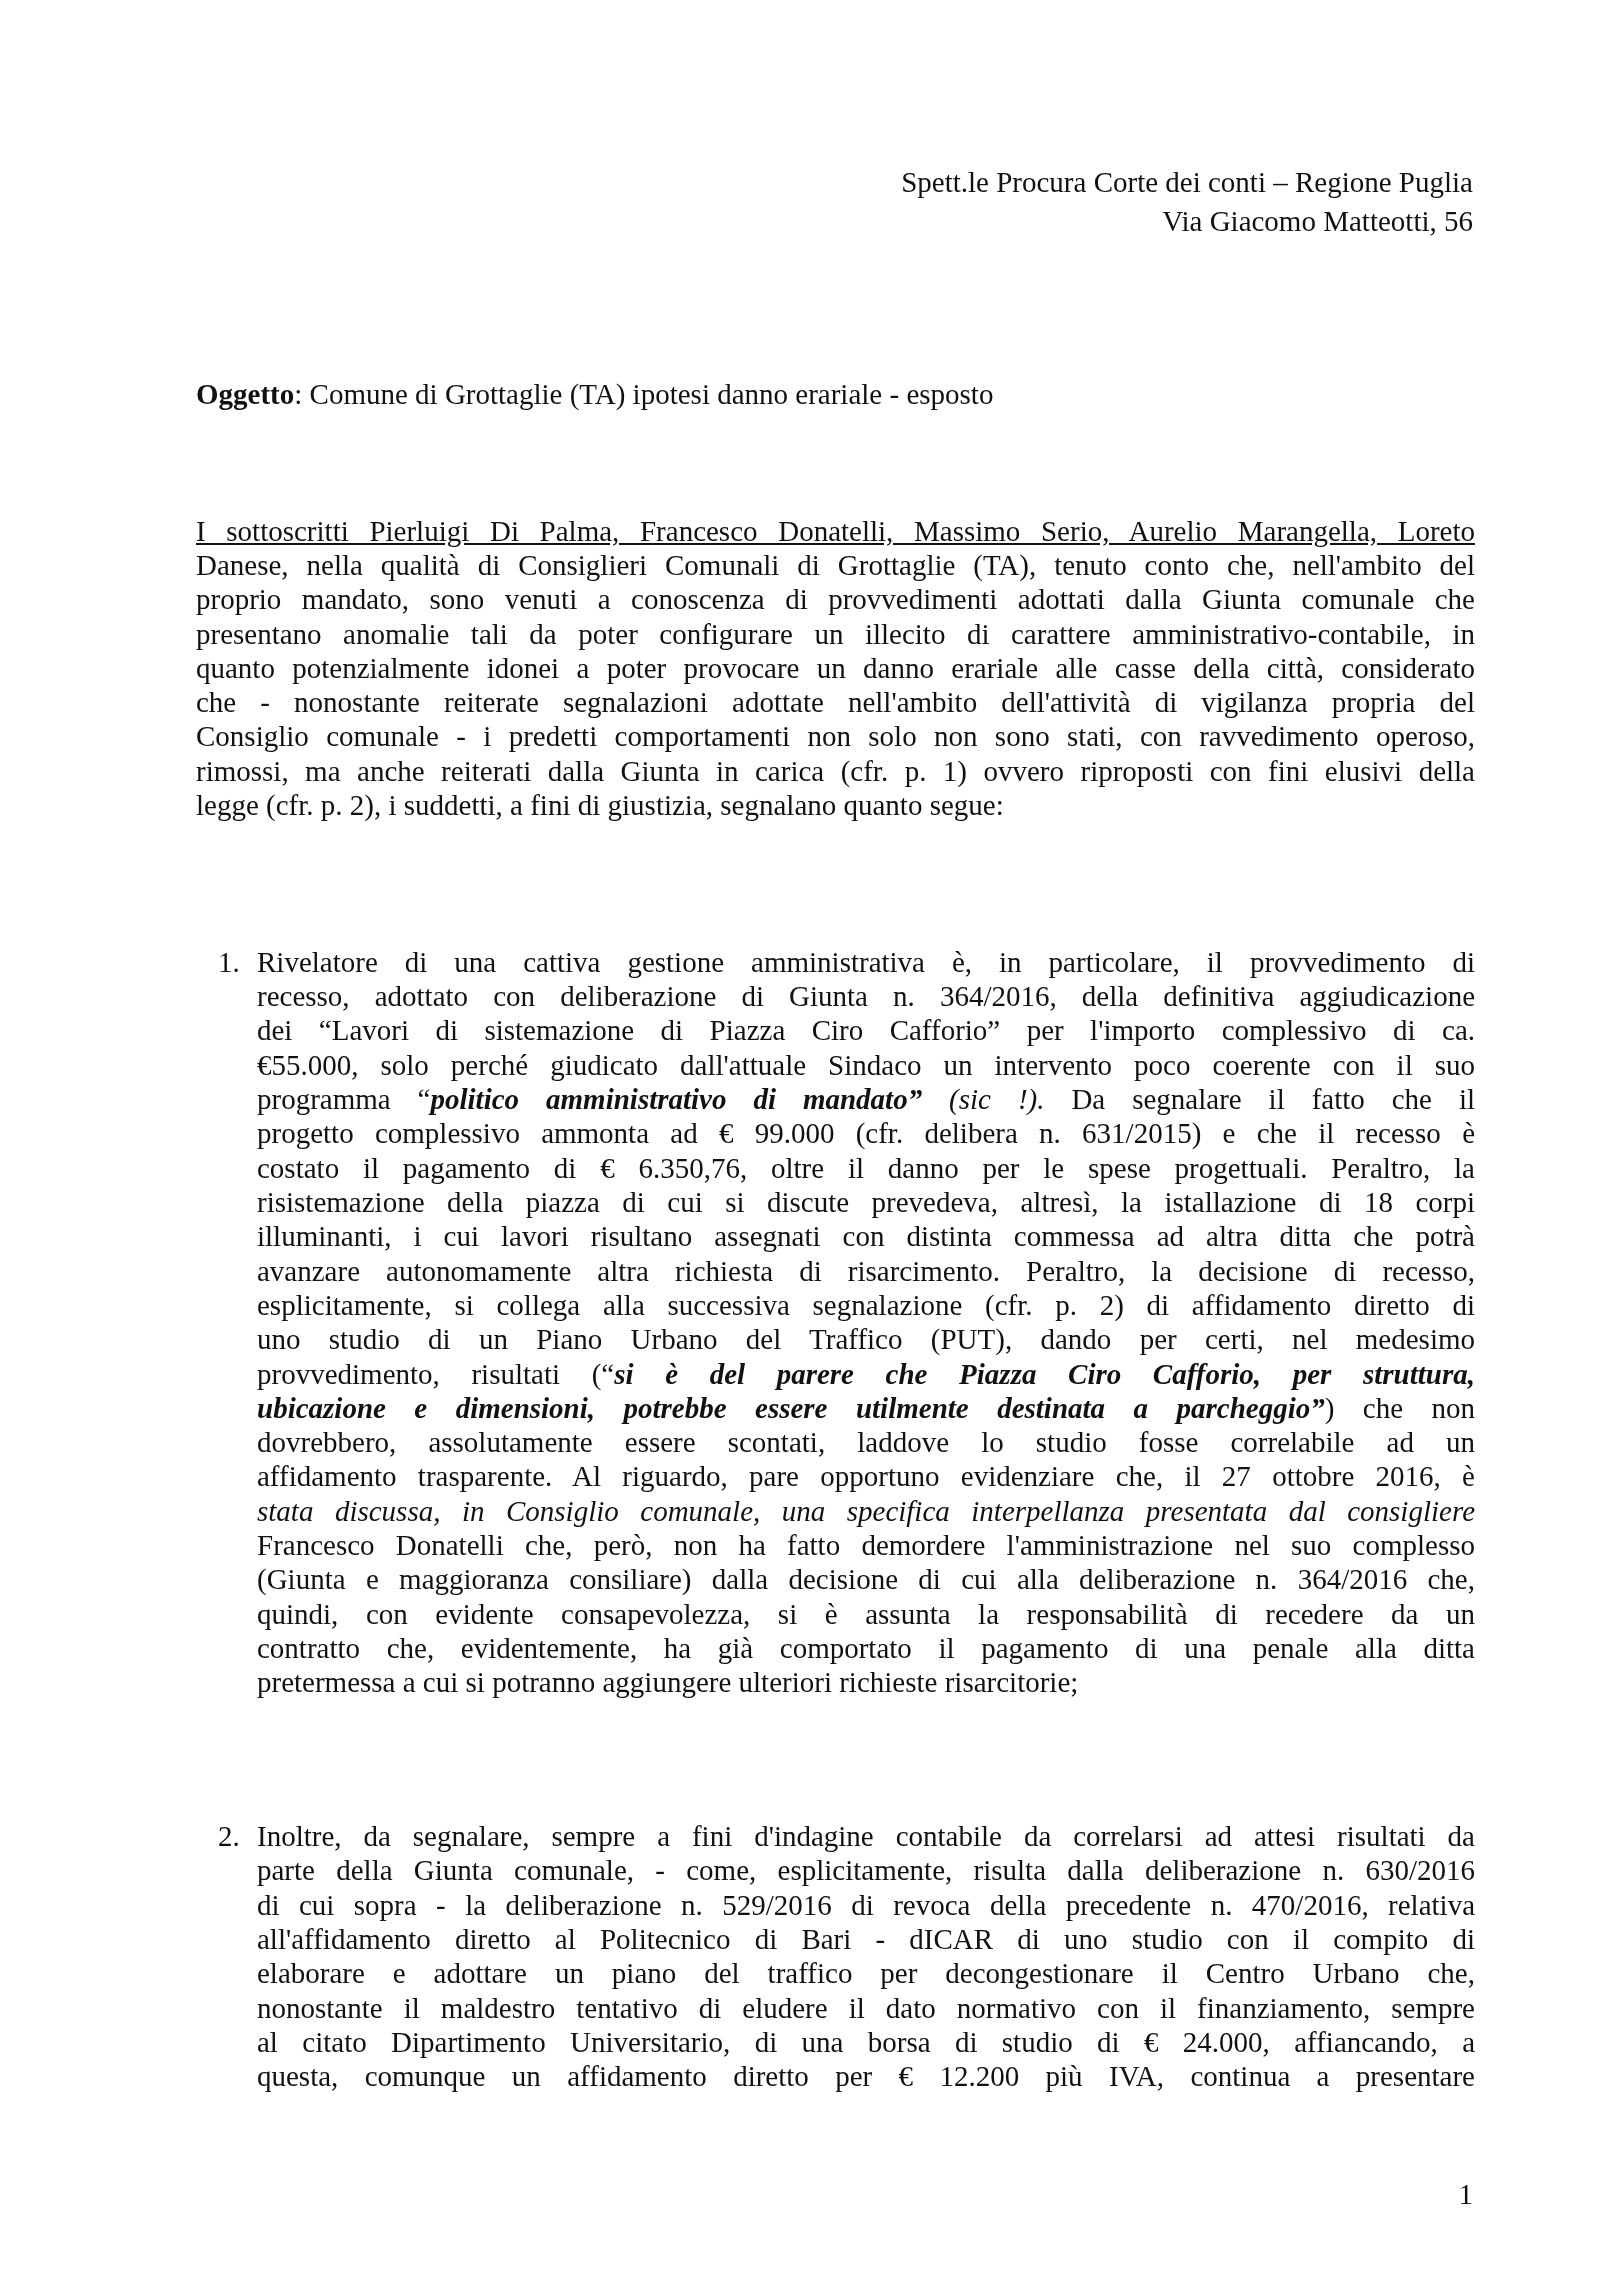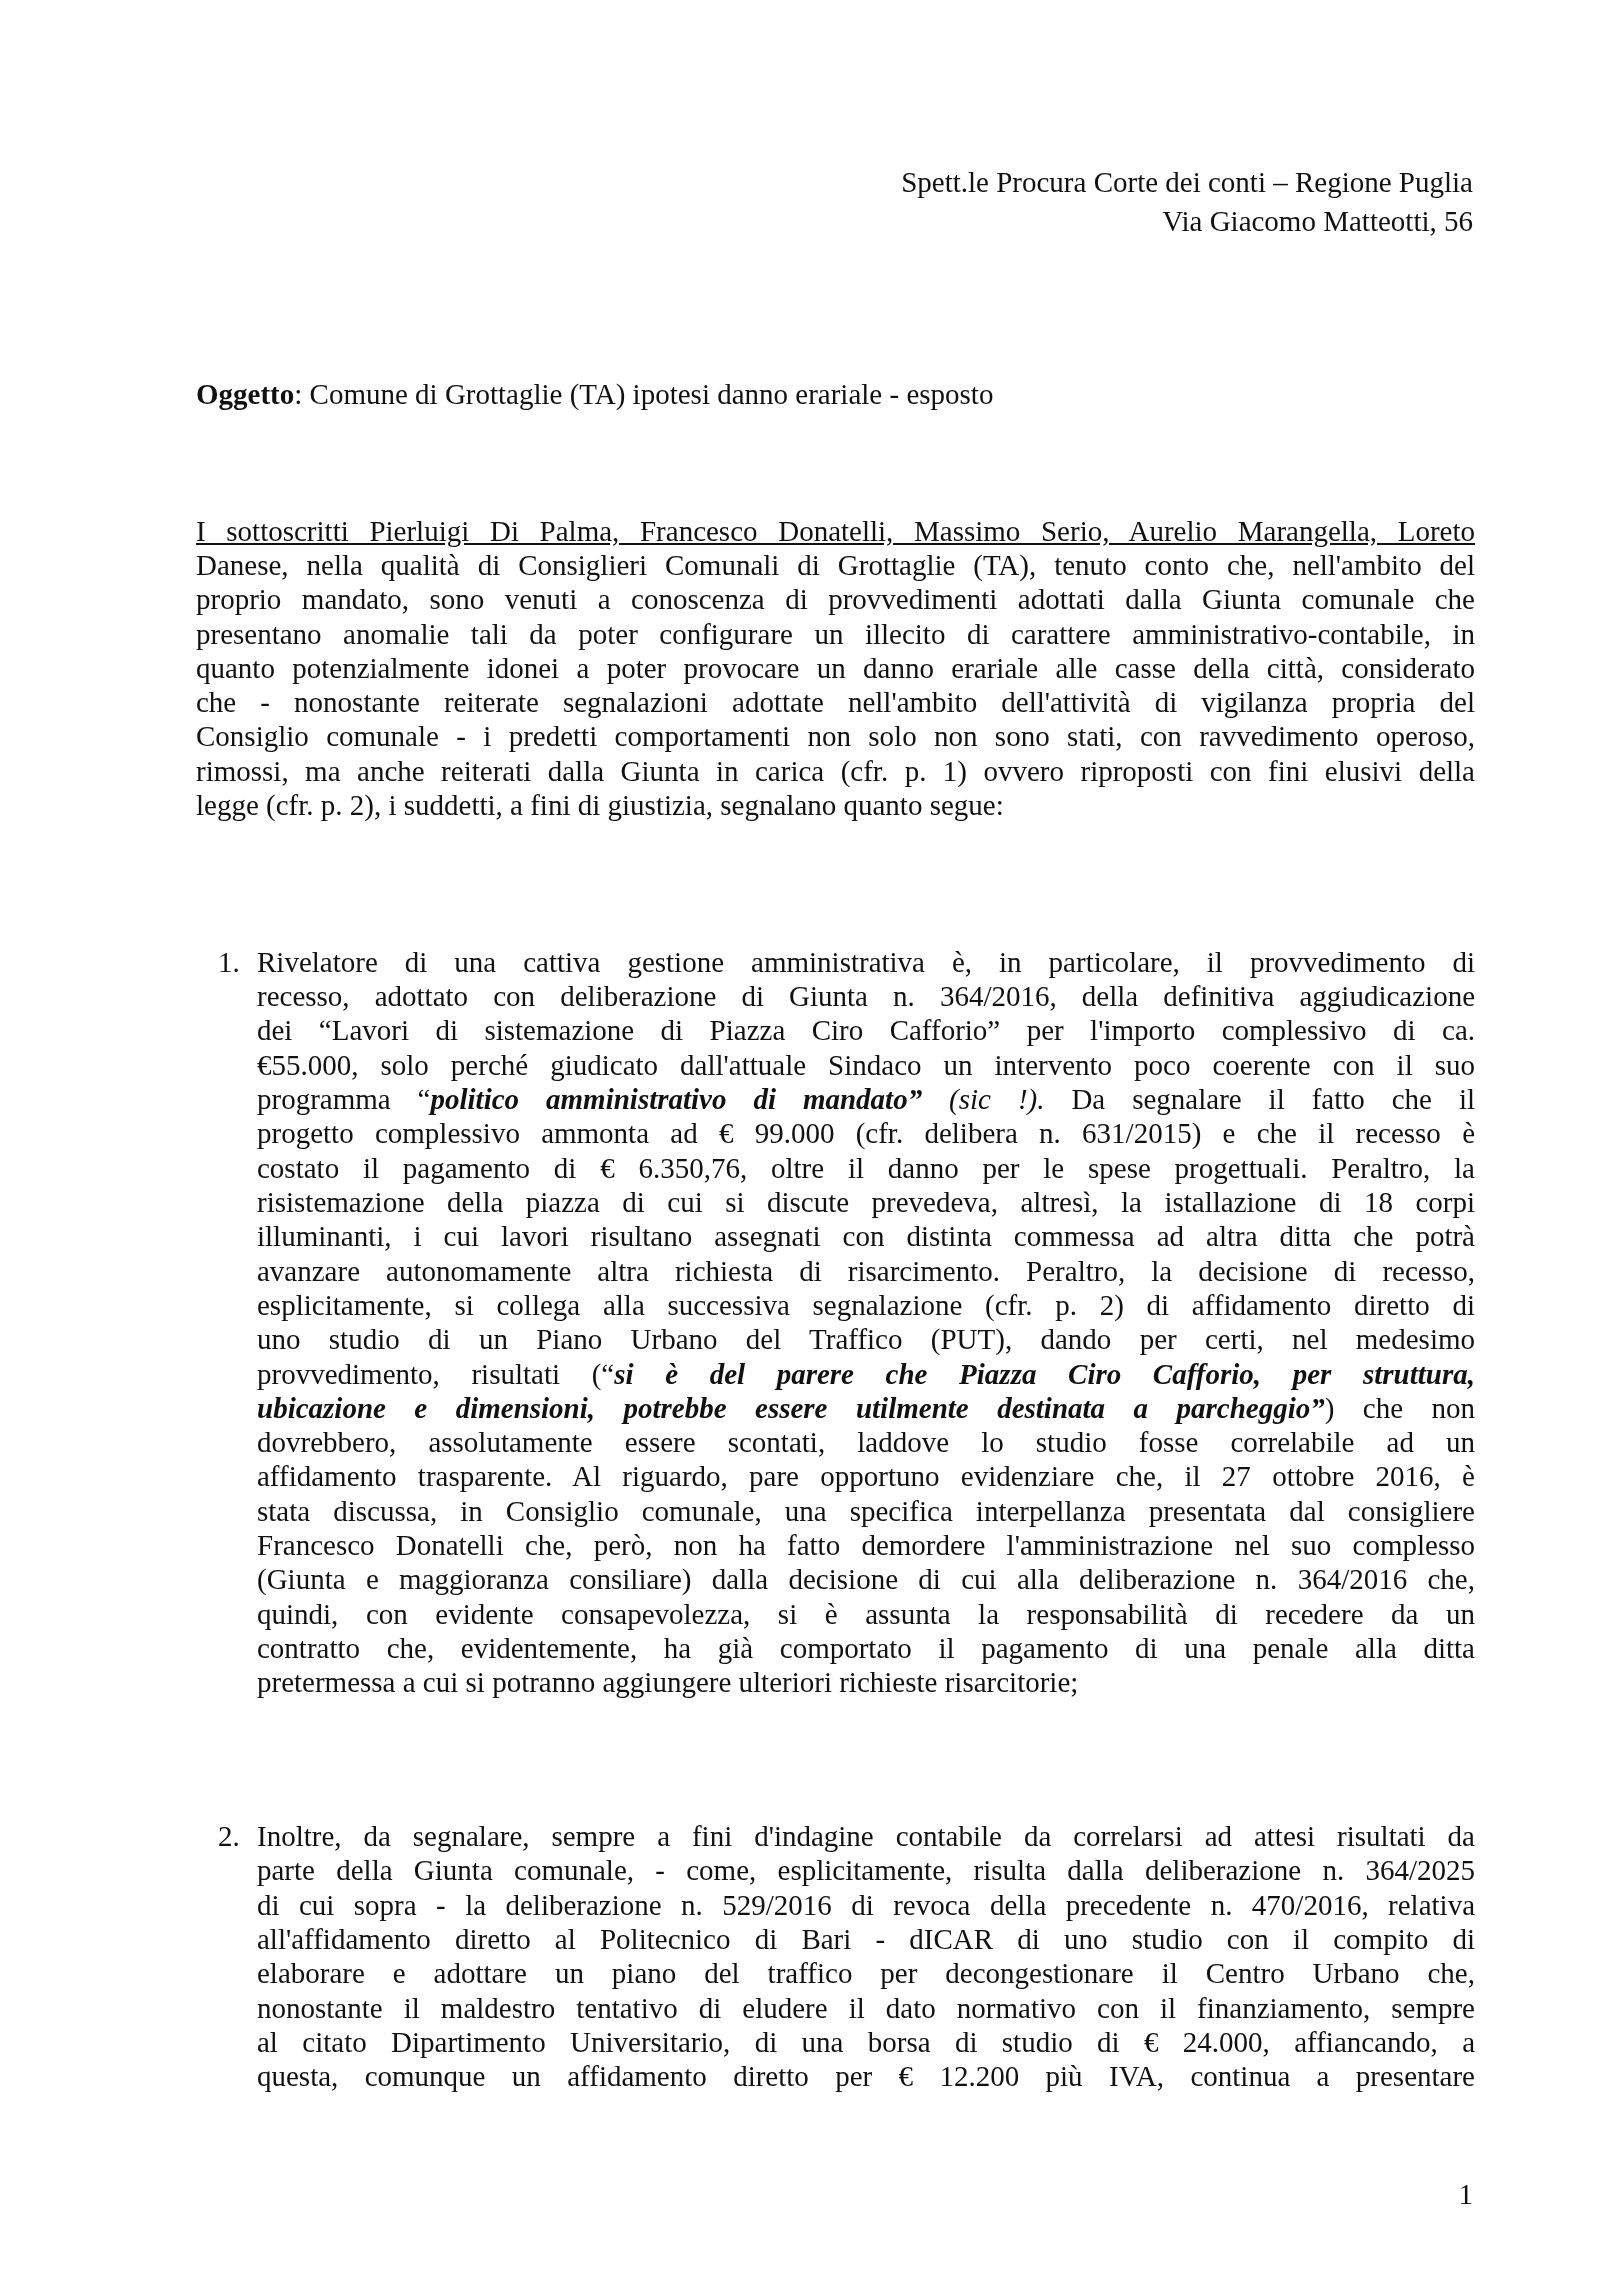--- a/index.html
+++ b/index.html
@@ -109,21 +109,21 @@
       </div>
     <div class="line" style="top:1391px;">
         <span class="jl"><span class="bi">ubicazione e dimensioni, potrebbe essere utilmente destinata a parcheggio”</span><span>) che non</span></span>
       </div>
     <div class="line" style="top:1425px;">
         <span class="jl">dovrebbero, assolutamente essere scontati, laddove lo studio fosse correlabile ad un</span>
       </div>
     <div class="line" style="top:1459px;">
         <span class="jl">affidamento trasparente. Al riguardo, pare opportuno evidenziare che, il 27 ottobre 2016, è</span>
       </div>
-    <div class="line" style="top:1494px;">
+    <div class="line" style="top:1494px;font-style:italic;">
         <span class="jl">stata discussa, in Consiglio comunale, una specifica interpellanza presentata dal consigliere</span>
       </div>
     <div class="line" style="top:1528px;">
         <span class="jl">Francesco Donatelli che, però, non ha fatto demordere l'amministrazione nel suo complesso</span>
       </div>
     <div class="line" style="top:1562px;">
         <span class="jl">(Giunta e maggioranza consiliare) dalla decisione di cui alla deliberazione n. 364/2016 che,</span>
       </div>
     <div class="line" style="top:1597px;">
         <span class="jl">quindi, con evidente consapevolezza, si è assunta la responsabilità di recedere da un</span>
@@ -135,21 +135,21 @@
         <span class="jl">pretermessa a cui si potranno aggiungere ulteriori richieste risarcitorie;</span>
       </div>
   </div>
 
   <div class="item">
     <div class="num" style="top:1819px;">2.</div>
     <div class="line" style="top:1819px;">
         <span class="jl">Inoltre, da segnalare, sempre a fini d'indagine contabile da correlarsi ad attesi risultati da</span>
       </div>
     <div class="line" style="top:1853px;">
-        <span class="jl">parte della Giunta comunale, - come, esplicitamente, risulta dalla deliberazione n. 364/2025</span>
+        <span class="jl">parte della Giunta comunale, - come, esplicitamente, risulta dalla deliberazione n. 630/2016</span>
       </div>
     <div class="line" style="top:1888px;">
         <span class="jl">di cui sopra - la  deliberazione n. 529/2016 di revoca della precedente n. 470/2016, relativa</span>
       </div>
     <div class="line" style="top:1922px;">
         <span class="jl">all'affidamento diretto al Politecnico di Bari - dICAR di uno studio con il compito di</span>
       </div>
     <div class="line" style="top:1956px;">
         <span class="jl">elaborare e adottare un piano del traffico per decongestionare il Centro Urbano che,</span>
       </div>

